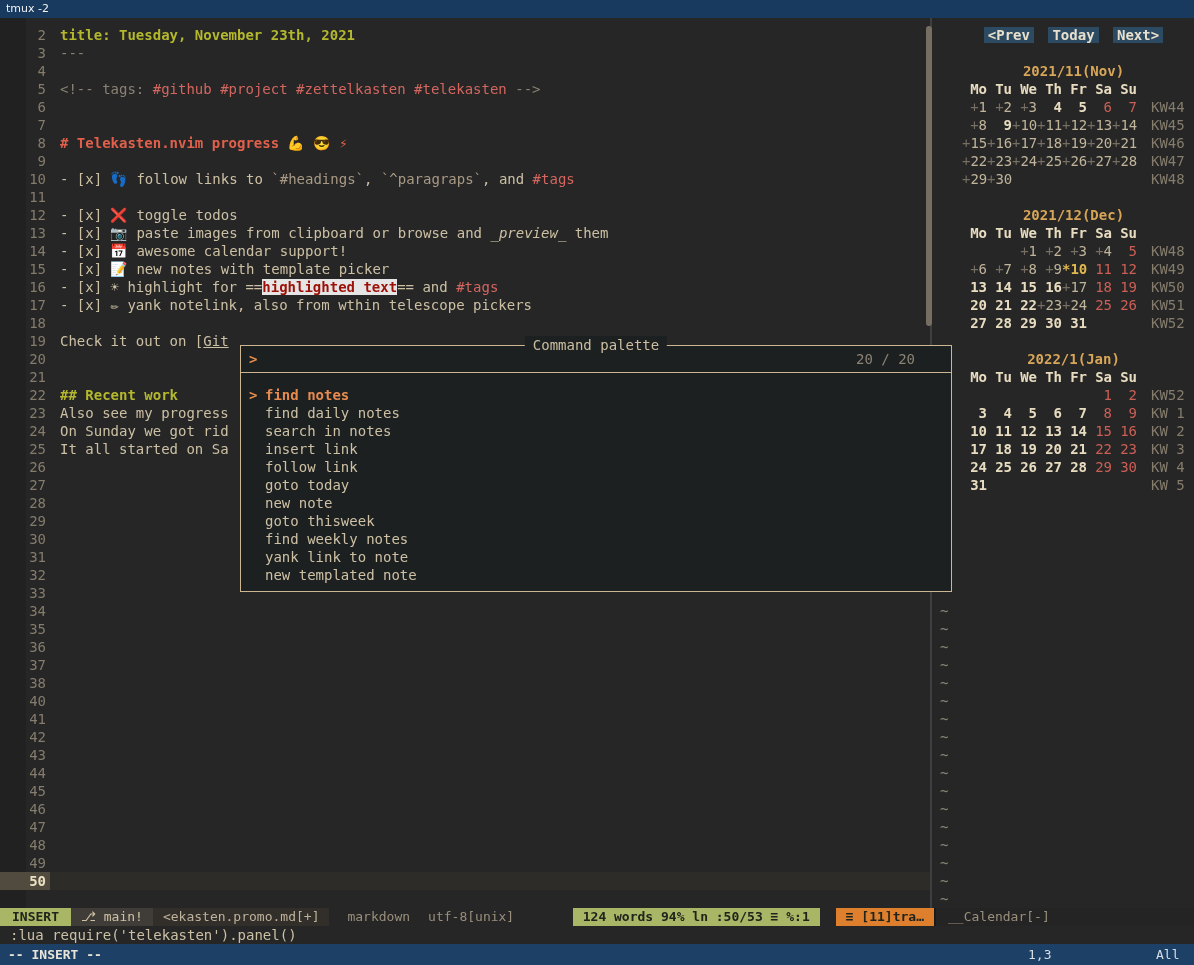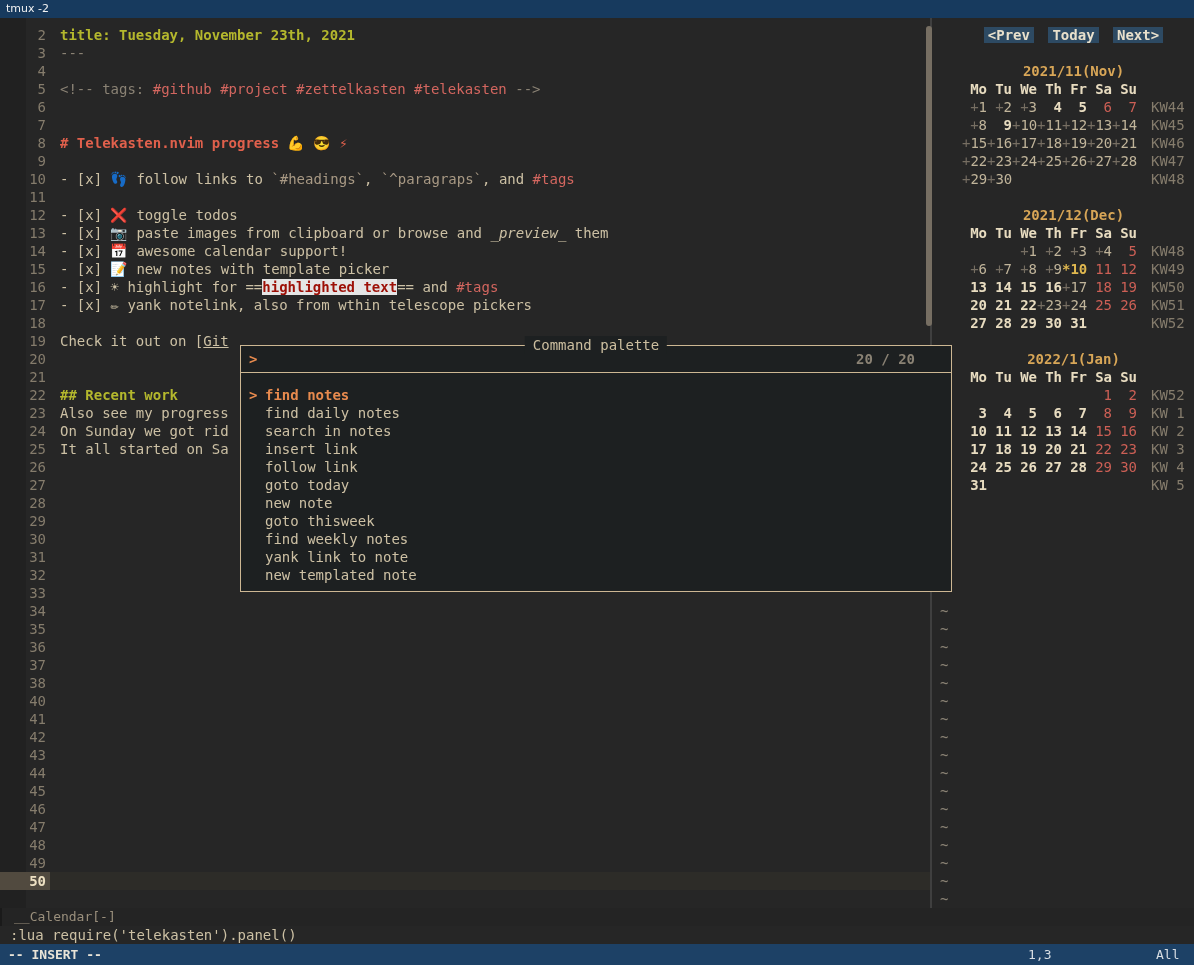--- a/index.html
+++ b/index.html
@@ -56,21 +56,21 @@
     position:absolute; top:345px; left:240px; width:712px; height:247px;
     background:#1d2021; border:1px solid #cdb793; z-index:5;
   }
   .palette-title {
     position:absolute; top:-10px; left:50%; transform:translateX(-50%);
     background:#1d2021; padding:0 8px; color:#cdbfa0; line-height:18px; white-space:nowrap;
   }
   .prompt-wrap { padding:4px 0; border-bottom:1px solid #cdb793; }
   .palette-prompt-row { position:relative; height:18px; line-height:18px; padding-left:8px; }
   .prompt-char { color:#e78a4e; font-weight:bold; }
-  .prompt-counter { position:absolute; right:36px; top:0; color:#8a8274;font-weight:bold; }
+  .prompt-counter { position:absolute; right:36px; top:0; color:#8a8274; }
   .palette-results { padding:13px 8px 0 8px; }
   .p-item { display:flex; height:18px; line-height:18px; }
   .p-prefix { width:16px; color:#e78a4e; font-weight:bold; white-space:pre; }
   .p-label { color:#cdc0a4; }
   .p-item.sel .p-label { color:#e78a4e; font-weight:bold; }
   
   .statusline { position:absolute; top:908px; left:0; width:1194px; height:18px; display:flex; font-size:13px; line-height:18px; background:#262626; }
   .sl-left { width:934px; display:flex; overflow:hidden; }
   .sl-mode { background:#a9b665; color:#20241d; font-weight:bold; padding:0 12px; }
   .sl-git  { background:#403c37; color:#cfc3a5; padding:0 10px; }
@@ -258,20 +258,30 @@
         <span class="p-label">yank link to note</span>
       </div>
       <div class="p-item">
         <span class="p-prefix"> </span>
         <span class="p-label">new templated note</span>
       </div>
     </div>
 </div>
 
 <div class="statusline">
+  <div class="sl-left">
+    <span class="sl-mode">INSERT</span>
+    <span class="sl-git">⎇ main!</span>
+    <span class="sl-file">&lt;ekasten.promo.md[+]</span>
+    <span class="sl-ft">markdown</span>
+    <span class="sl-enc">utf-8[unix]</span>
+    <span class="sl-spacer"></span>
+    <span class="sl-stats">124 words 94% ln :50/53 ≡ %:1</span>
+    <span class="sl-tab">≡ [11]tra…</span>
+  </div>
   <div class="sl-cal">__Calendar[-]</div>
 </div>
 
 <div class="cmdline">
   <span>:lua require('telekasten').panel()</span>
 </div>
 
 <div class="bottombar">
   <span class="bb-mode">-- INSERT --</span>
   <span class="bb-ruler">1,3</span>

